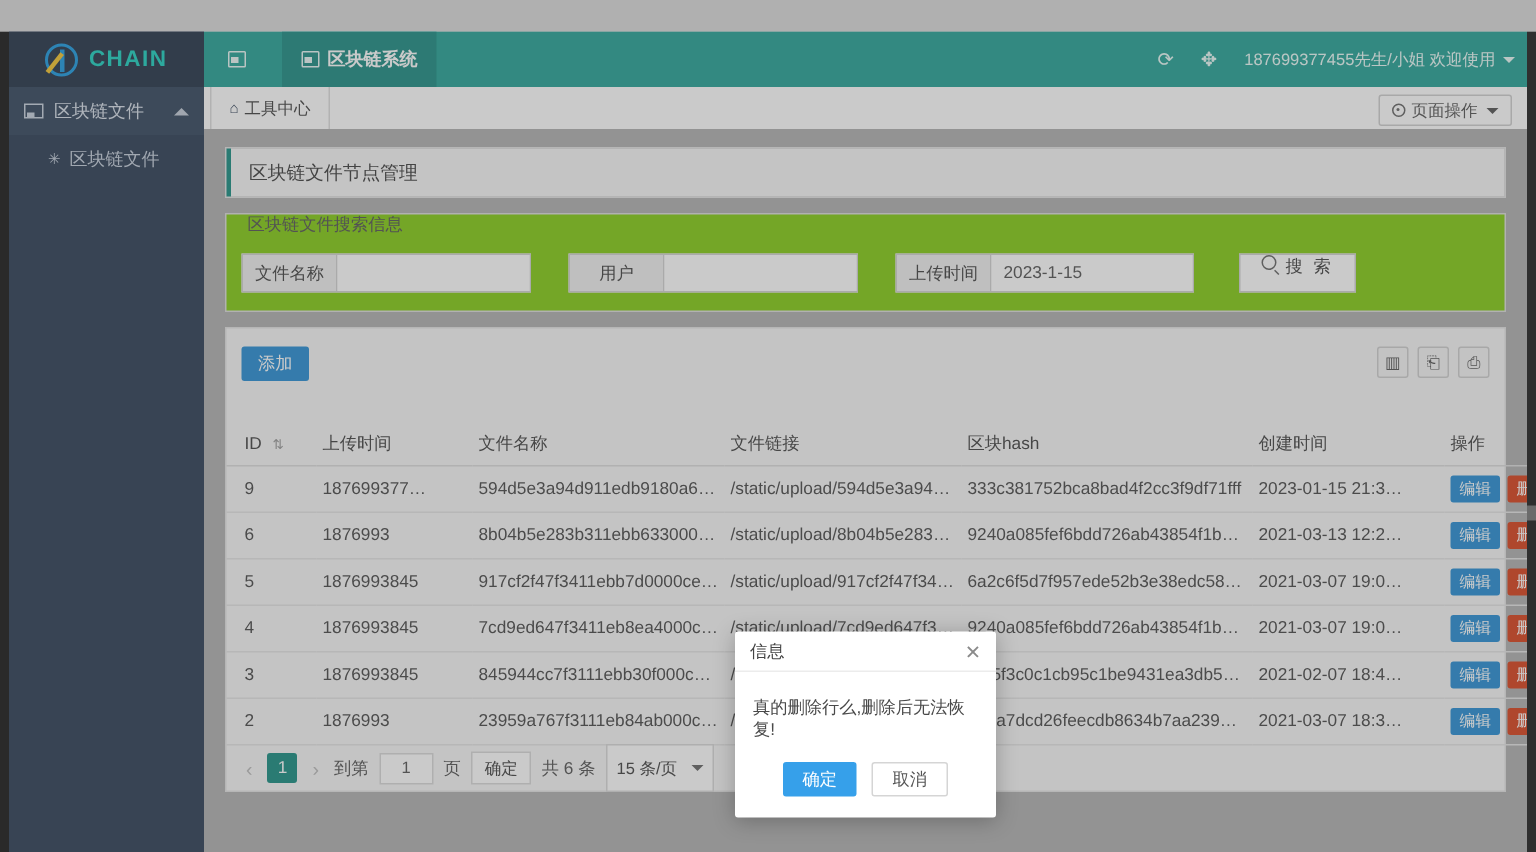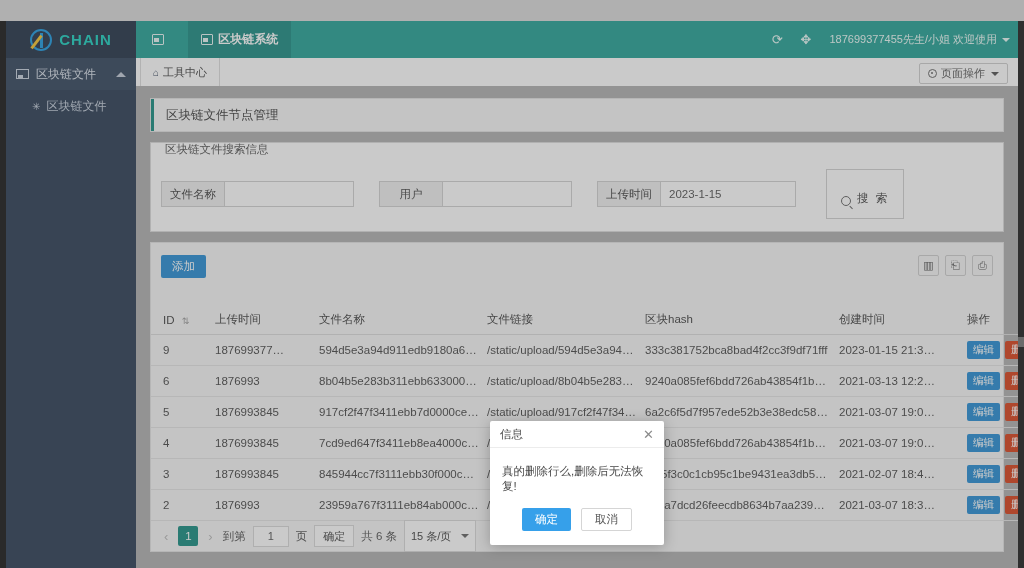--- a/index.html
+++ b/index.html
@@ -53,29 +53,29 @@
   .page-op .dot:after{content:"";position:absolute;left:2px;top:2px;width:2px;height:2px;background:#666;border-radius:50%;}
   .page-op .cd{width:0;height:0;border-left:4px solid transparent;border-right:4px solid transparent;border-top:4px solid #555;margin-left:6px;}
 
   
   .content{position:absolute;left:136px;top:65px;width:882px;height:503px;background:#b0b0b0;overflow:hidden;}
 
   .panel{margin:12px 14px 0 14px;background:#f7f7f7;border:1px solid #e2e2e2;}
   .panel-head{height:32px;display:flex;align-items:center;padding-left:12px;font-size:12.5px;color:#3f3f3f;
               border-left:3px solid #1a8f83;background:#f7f7f7;}
 
-  .searchbox{margin:10px 14px 0 14px;background:#ffffff;border:1px solid #dcdcdc;padding:8px 10px 12px 10px;position:relative;}
+  .searchbox{margin:10px 14px 0 14px;background:#84cc16;border:1px solid #dcdcdc;padding:8px 10px 12px 10px;position:relative;}
   .sb-legend{position:absolute;top:-1px;left:14px;background:transparent;font-size:11.5px;color:#555;}
   .sb-row{display:flex;align-items:center;margin-top:18px;gap:0;}
   .field{display:flex;height:24px;border:1px solid #d2d2d2;background:#fff;}
   .field .lab{width:62px;display:flex;align-items:center;justify-content:center;font-size:11.5px;color:#444;background:#f0f0f0;border-right:1px solid #d2d2d2;}
   .field .val{width:120px;display:flex;align-items:center;padding-left:8px;font-size:11.5px;color:#555;background:#fff;}
   .field.wide .val{width:126px;}
   .spacer{width:25px;}
-  .btn-search{margin-left:30px;height:24px;padding:12px 14px;display:flex;align-items:flex-end;border:1px solid #d2d2d2;background:#fff;font-size:11.5px;color:#444;letter-spacing:2px;}
+  .btn-search{margin-left:30px;height:24px;padding:0 14px;display:flex;align-items:flex-start;border:1px solid #d2d2d2;background:#fff;font-size:11.5px;color:#444;letter-spacing:2px;}
   .mag{display:inline-block;width:8px;height:8px;border:1.4px solid #666;border-radius:50%;position:relative;margin-right:6px;}
   .mag:after{content:"";position:absolute;right:-3px;bottom:-3px;width:4px;height:1.4px;background:#666;transform:rotate(45deg);}
 
   .tablecard{margin:10px 14px 0 14px;background:#f7f7f7;border:1px solid #e2e2e2;}
   .table-toolbar{height:38px;display:flex;align-items:flex-start;padding:12px 10px;}
   .btn-add{background:#2a8fd4;color:#fff;font-size:11.5px;padding:4px 11px;border-radius:2px;}
   .tools{margin-left:auto;display:flex;gap:6px;}
   .tool{width:19px;height:19px;border:1px solid #cfcfcf;background:#f5f5f5;display:flex;align-items:center;justify-content:center;font-size:11px;color:#555;border-radius:2px;}
 
   table{width:100%;border-collapse:collapse;table-layout:fixed;}

